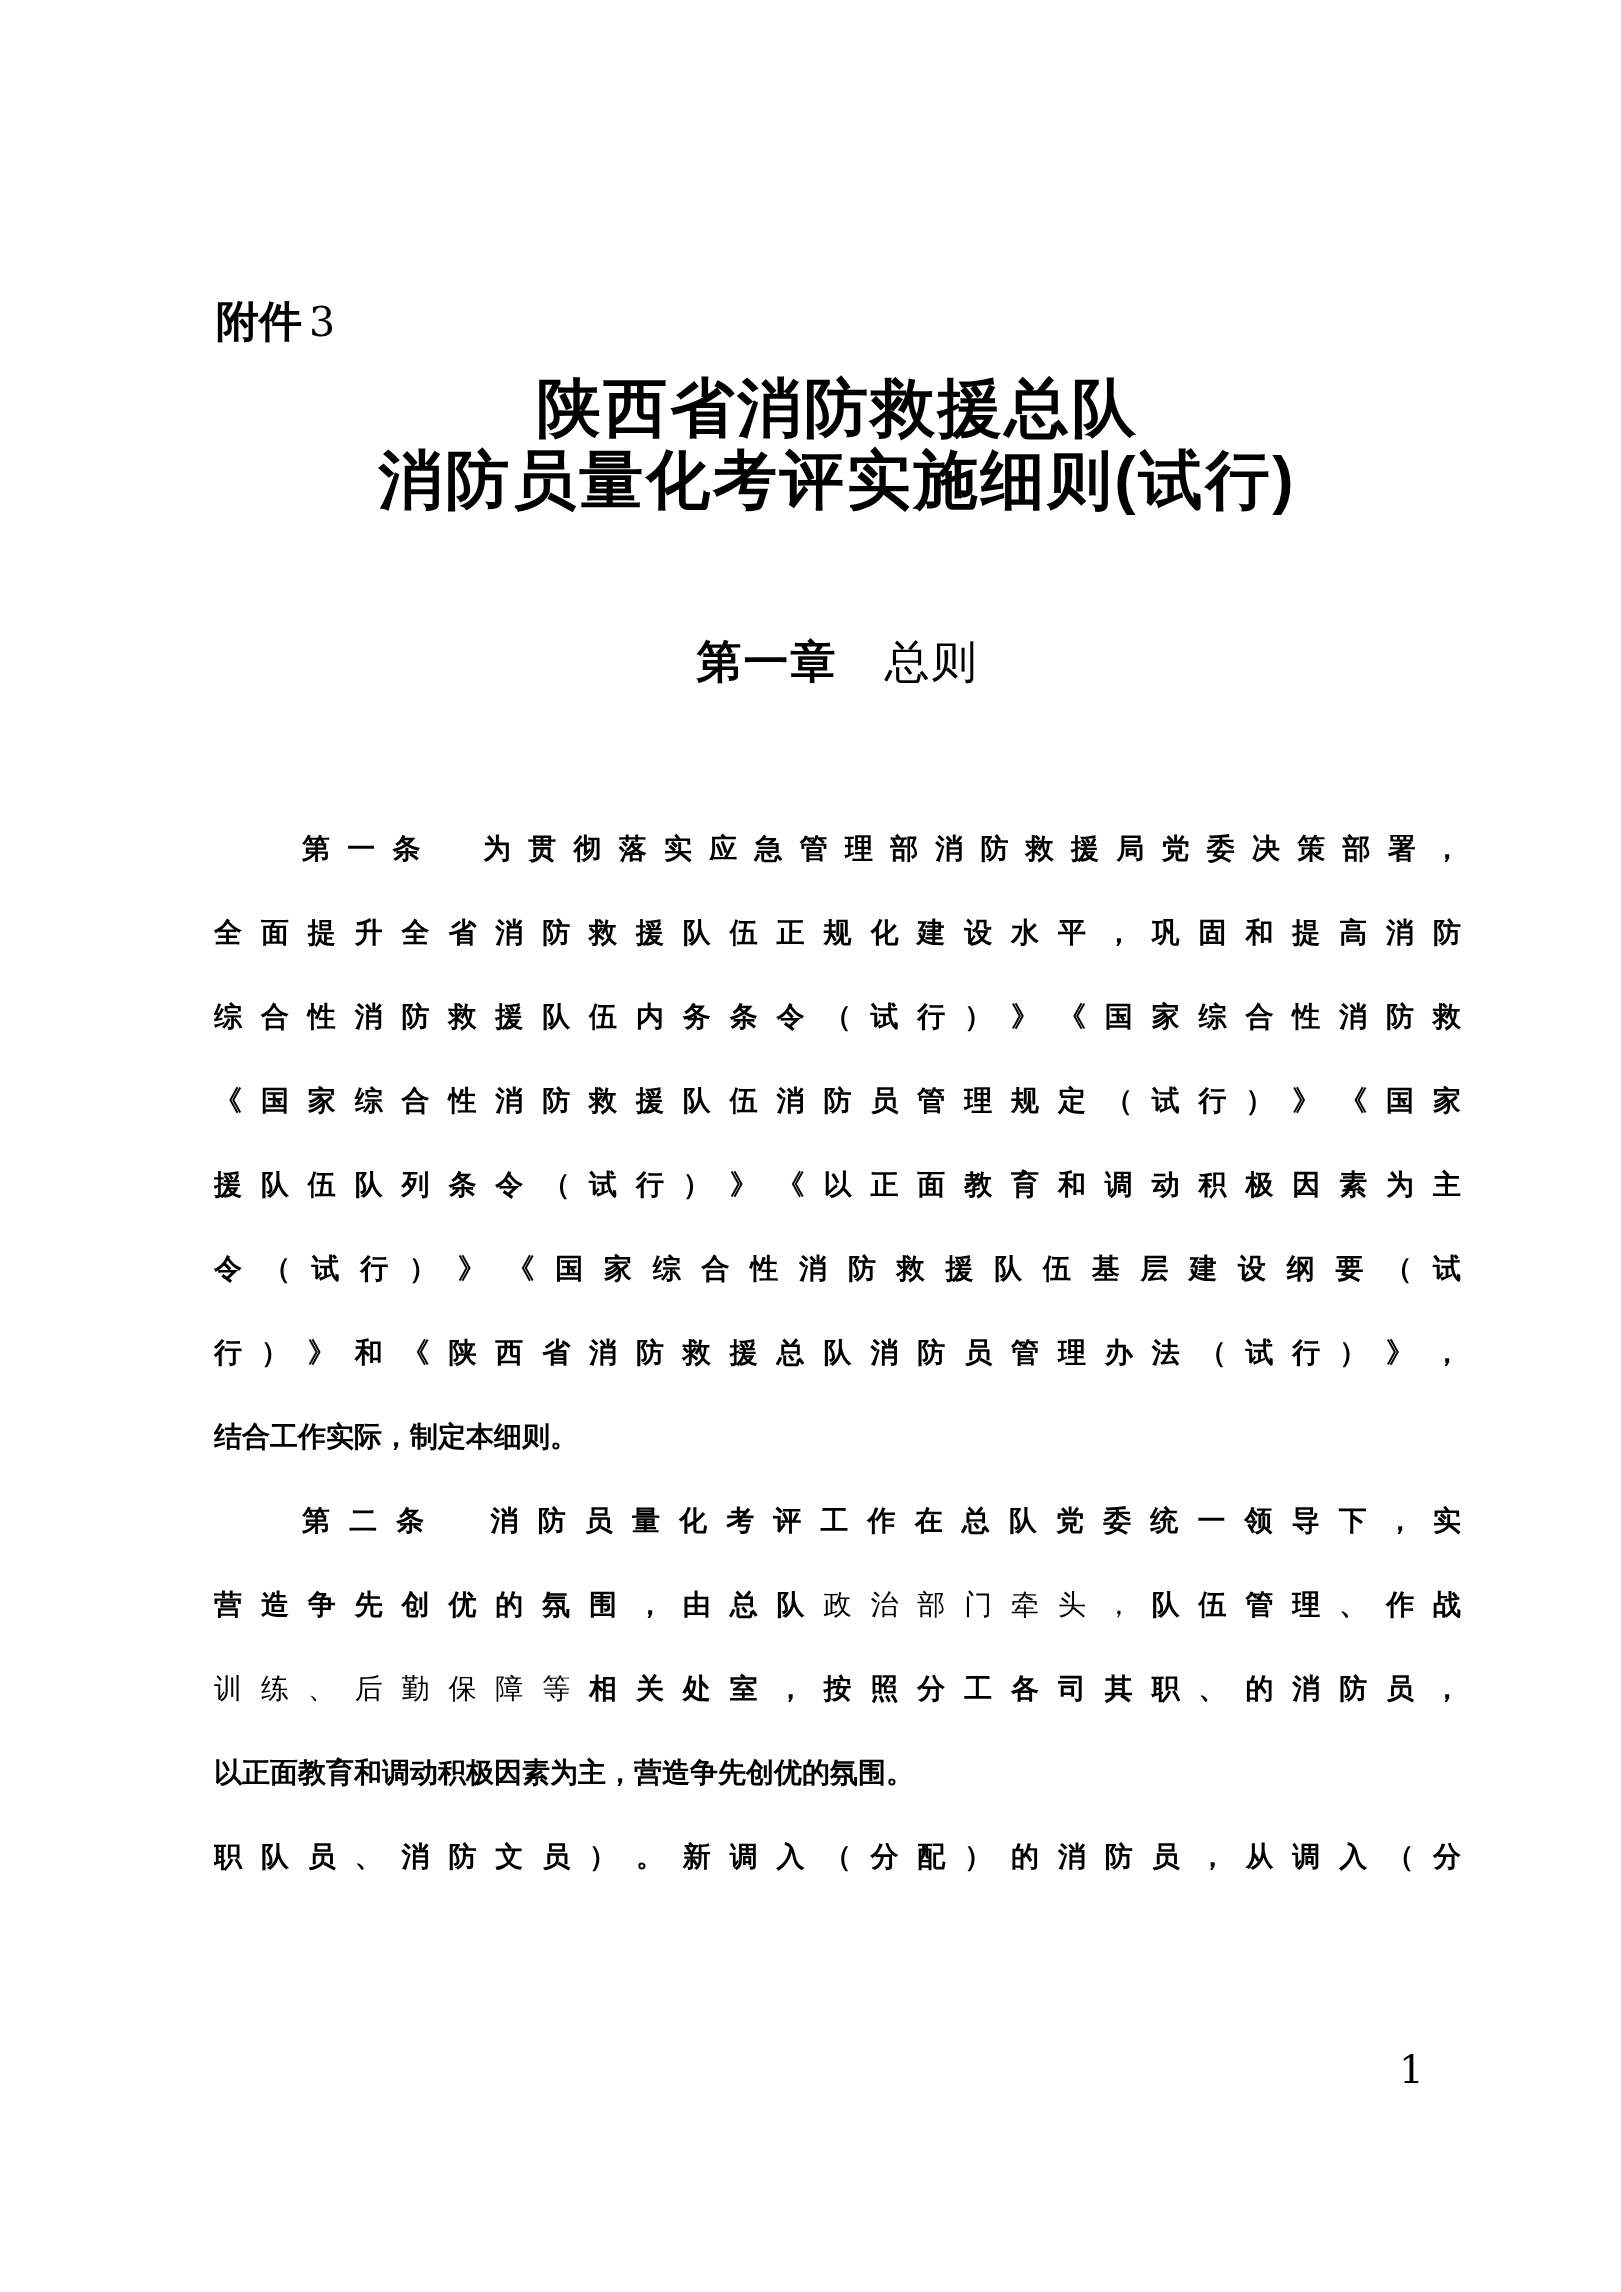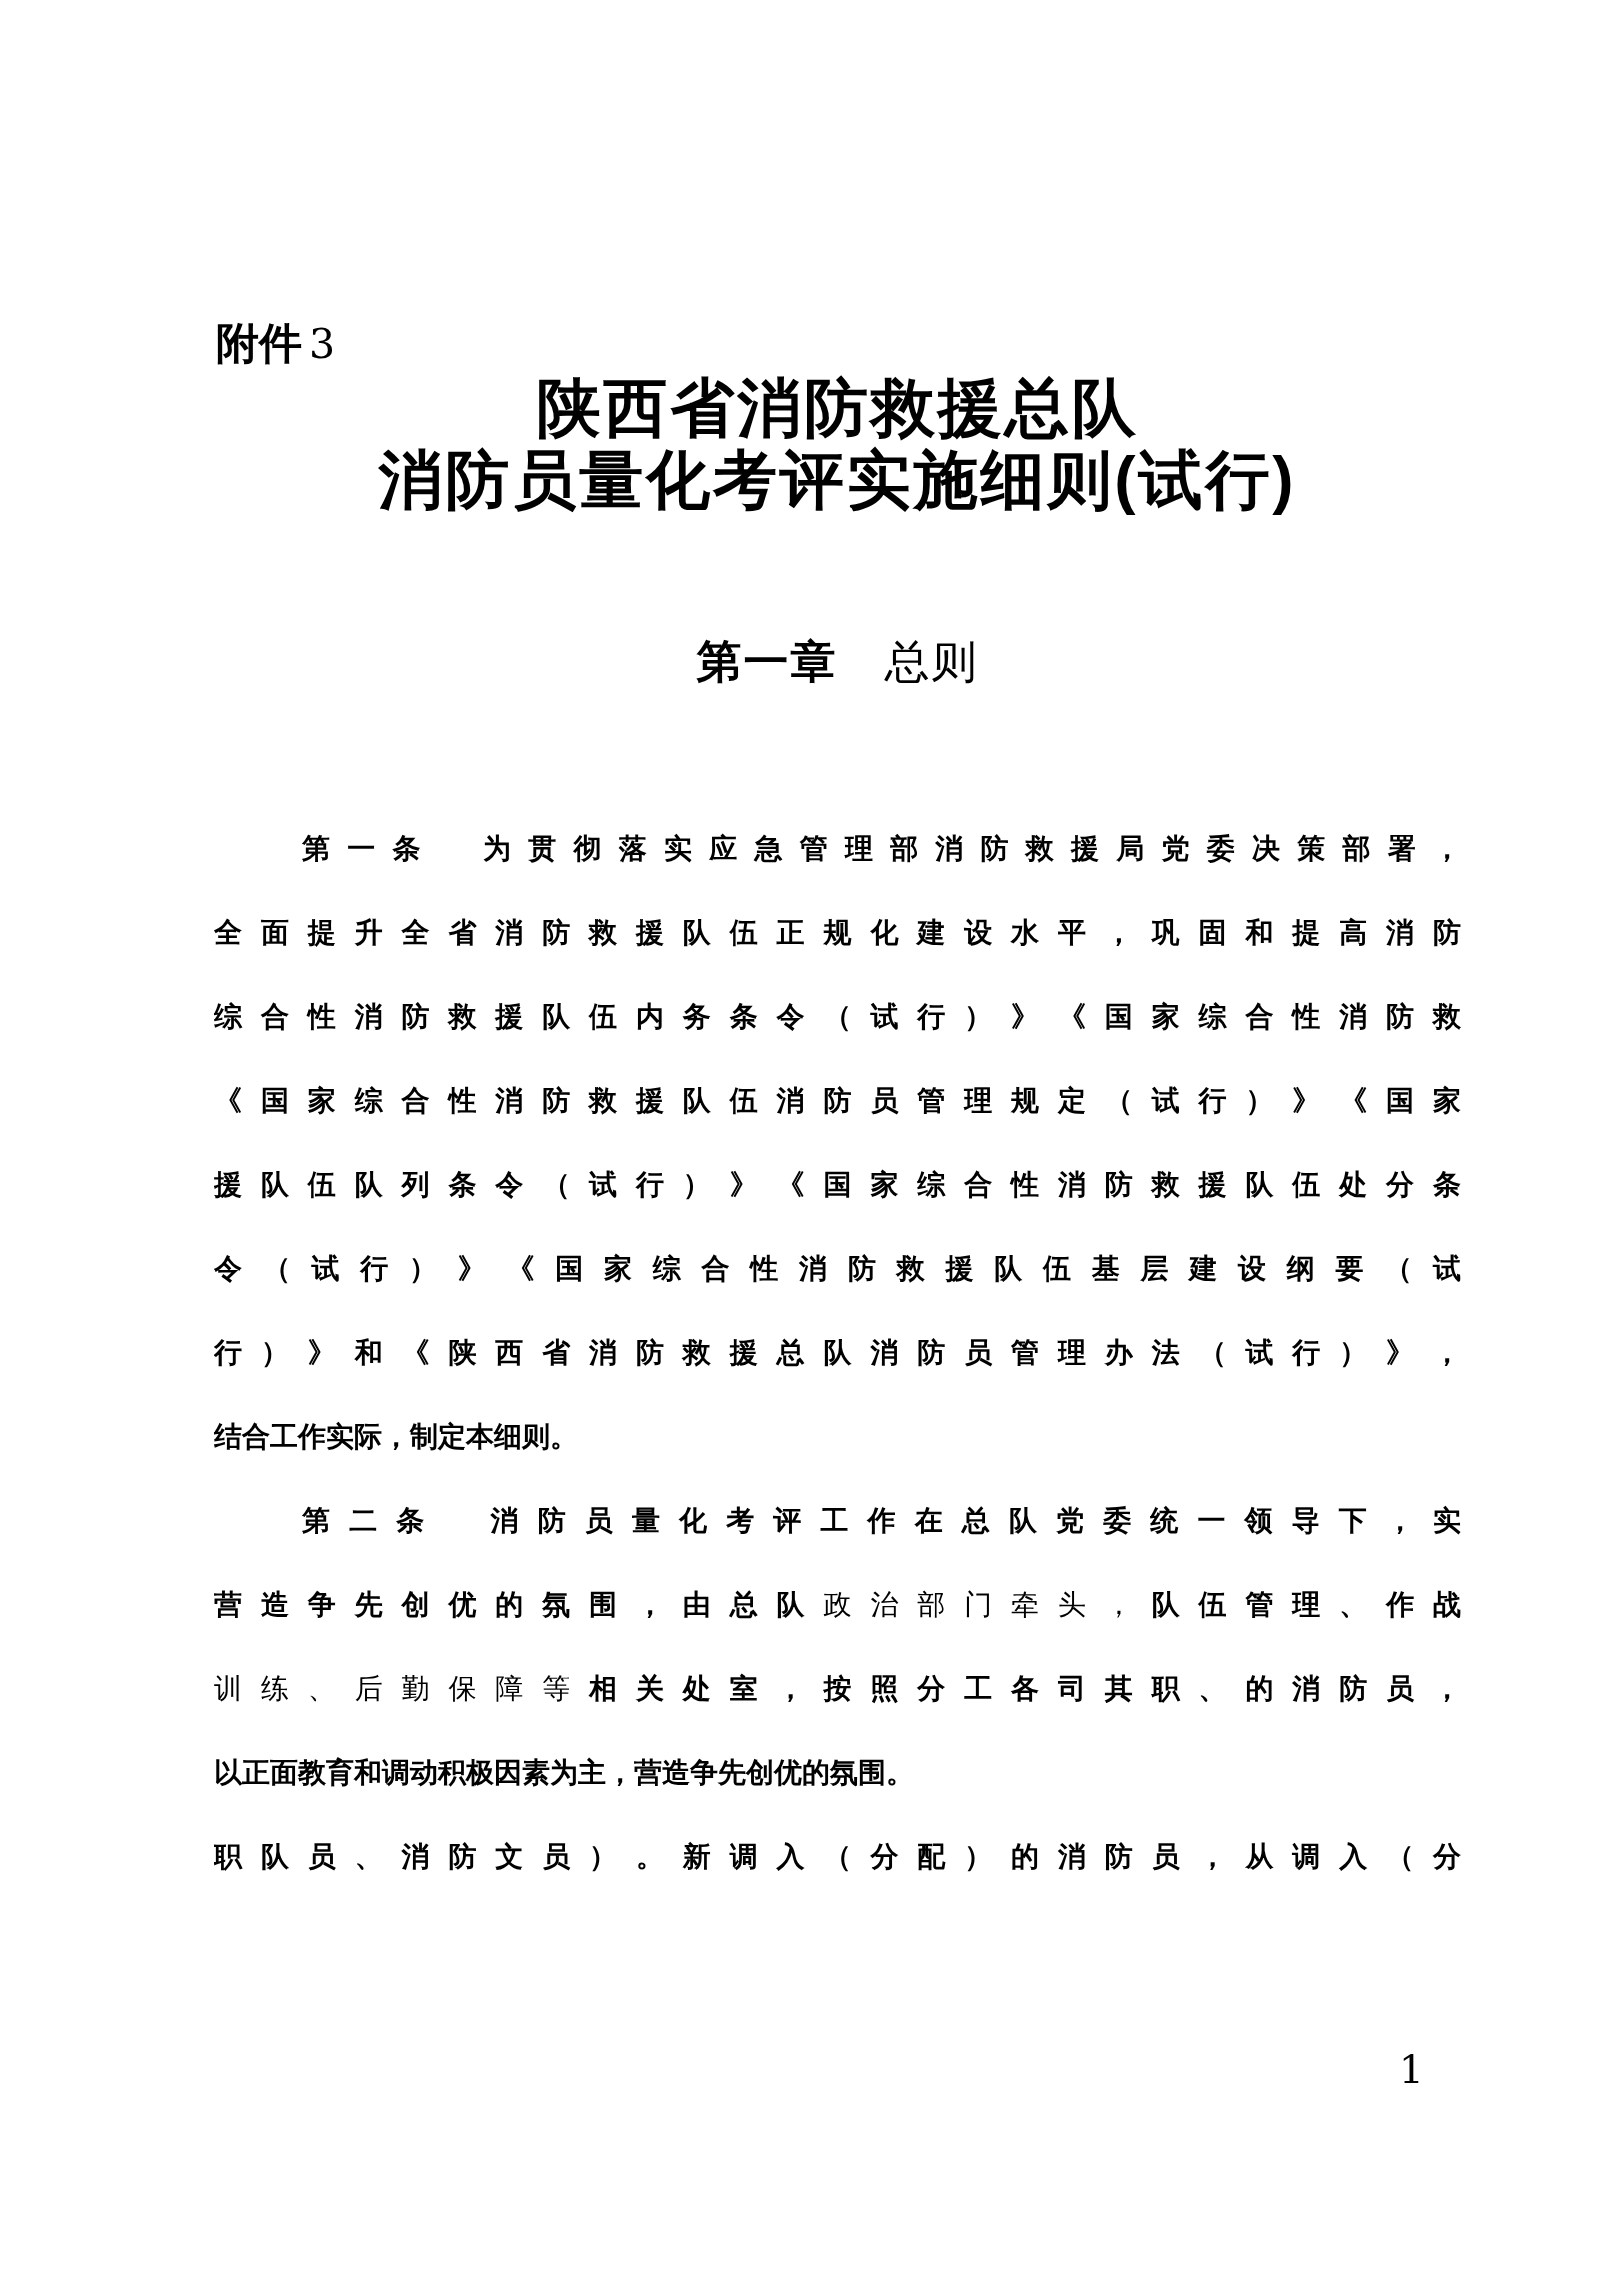--- a/index.html
+++ b/index.html
@@ -7,21 +7,21 @@
     position:relative;
     width:1621px;height:2293px;
     background:#ffffff;
     margin:0 auto;
     overflow:hidden;
     font-family:"Liberation Sans", sans-serif;
     color:#000;
   }
   
   .fujian{
-    position:absolute;left:216px;top:320px;
+    position:absolute;left:216px;top:298px;
     font-size:43px;line-height:1.1;font-weight:600;
   }
   .fujian .num{
     font-family:"DejaVu Serif", serif;
     font-weight:400;font-size:41px;margin-left:6.9px;
   }
   
   .title-line{
     position:absolute;left:214px;width:1247px;
     text-align:center;font-weight:800;
@@ -74,21 +74,21 @@
 
   <div class="chapter">
     <span class="num">第一章</span><span class="nam">　<span>总则</span></span>
   </div>
 
   <div class="body-text">
       <div class="line ind"><span class="r-b">第一条</span><span class="r-n">　为贯彻落实应急管理部消防救援局党委决策部署，</span></div>
       <div class="line"><span class="r-n">全面提升全省消防救援队伍正规化建设水平，巩固和提高消防</span></div>
       <div class="line"><span class="r-n">综合性消防救援队伍内务条令（试行）》《国家综合性消防救</span></div>
       <div class="line"><span class="r-n">《国家综合性消防救援队伍消防员管理规定（试行）》《国家</span></div>
-      <div class="line"><span class="r-n">援队伍队列条令（试行）》《国家综合性消防救援队伍处分条</span></div>
+      <div class="line"><span class="r-n">援队伍队列条令（试行）》《以正面教育和调动积极因素为主</span></div>
       <div class="line"><span class="r-n">令（试行）》《国家综合性消防救援队伍基层建设纲要（试</span></div>
       <div class="line"><span class="r-n">行）》和《陕西省消防救援总队消防员管理办法（试行）》，</span></div>
       <div class="line end"><span class="r-n">结合工作实际，制定本细则。</span></div>
       <div class="line ind"><span class="r-b">第二条</span><span class="r-n">　消防员量化考评工作在总队党委统一领导下，实</span></div>
       <div class="line"><span class="r-n">营造争先创优的氛围，由总队</span><span class="r-l">政治部门牵头，</span><span class="r-n">队伍管理、作战</span></div>
       <div class="line"><span class="r-l">训练、后勤保障等</span><span class="r-n">相关处室，按照分工各司其职、的消防员，</span></div>
       <div class="line end"><span class="r-n">以正面教育和调动积极因素为主，营造争先创优的氛围。</span></div>
       <div class="line"><span class="r-n">职队员、消防文员）。新调入（分配）的消防员，从调入（分</span></div>
     </div>
 

